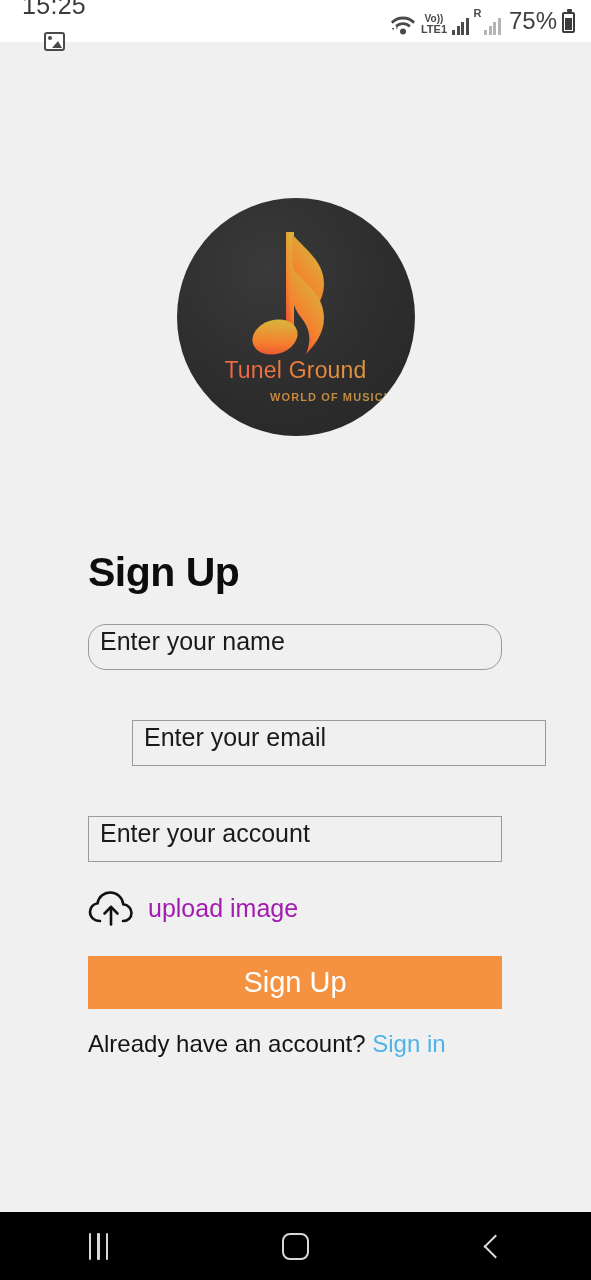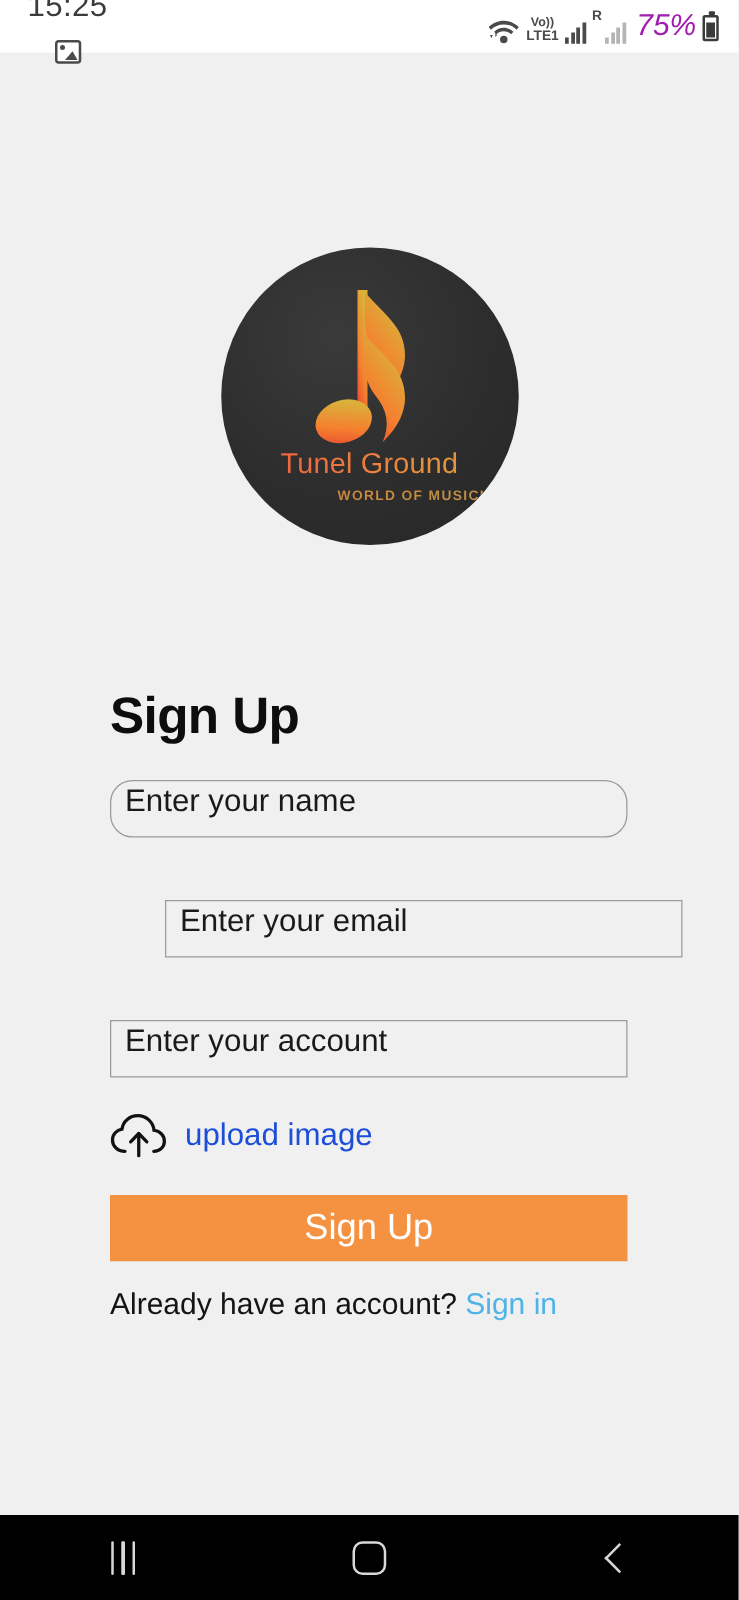--- a/index.html
+++ b/index.html
@@ -25,21 +25,21 @@
   .photo-icon .frm {
     position:absolute; inset:0; border:2.5px solid #4a4a4a; border-radius:3px; background:#fff;
   }
   .photo-icon .dot {
     position:absolute; left:4px; top:4px; width:4px; height:4px; border-radius:50%; background:#4a4a4a;
   }
   .photo-icon .mtn {
     position:absolute; right:3px; bottom:3px; width:0; height:0;
     border-left:6px solid transparent; border-right:4px solid transparent; border-bottom:7px solid #4a4a4a;
   }
-  .sb-battery-txt { font-size:24px; color:#a21caf; margin-left:3px;font-style:italic; }
+  .sb-battery-txt { font-size:24px; color:#404040; margin-left:3px; }
   .batt { width:13px; height:21px; border:2px solid #3b3b3b; border-radius:2px; position:relative; margin-bottom:2px;}
   .batt::before{ content:""; position:absolute; top:-5px; left:3px; width:5px; height:3px; background:#3b3b3b; border-radius:1px;}
   .batt::after{ content:""; position:absolute; left:1px; right:1px; bottom:1px; height:70%; background:#3b3b3b;}
   .volte { display:flex; flex-direction:column; align-items:center; line-height:1; color:#4a4a4a; }
   .volte .v1 { font-size:10px; font-weight:bold; }
   .volte .v2 { font-size:11px; font-weight:bold; }
   .bars { display:flex; align-items:flex-end; gap:1.5px; height:18px; }
   .bars i { width:3px; background:#4a4a4a; display:block; }
   .bars i:nth-child(1){height:5px;} .bars i:nth-child(2){height:9px;}
   .bars i:nth-child(3){height:13px;} .bars i:nth-child(4){height:17px;}
@@ -84,21 +84,21 @@
     font-size:25px; color:#1a1a1a; line-height:46px; white-space:nowrap;
   }
   #f-name { top:624px;border-radius:18px; }
   #f-email { top:720px;margin-left:44px; }
   #f-pass  { top:816px; }
 
   .upload-row {
     position:absolute; top:890px; left:88px;
     display:flex; align-items:center; gap:14px;
   }
-  .upload-label { font-size:25px; color:#1d4ed8;text-align:center; }
+  .upload-label { font-size:25px; color:#a21caf;text-align:center; }
 
   .signup-btn {
     position:absolute; top:956px; left:88px; width:414px; height:53px;
     background:#f59242; border:none; cursor:pointer;
     display:flex; align-items:center; justify-content:center;
   }
   .signup-btn span { font-size:29px; color:#ffffff; }
 
   .bottom-line {
     position:absolute; top:1030px; left:88px;

